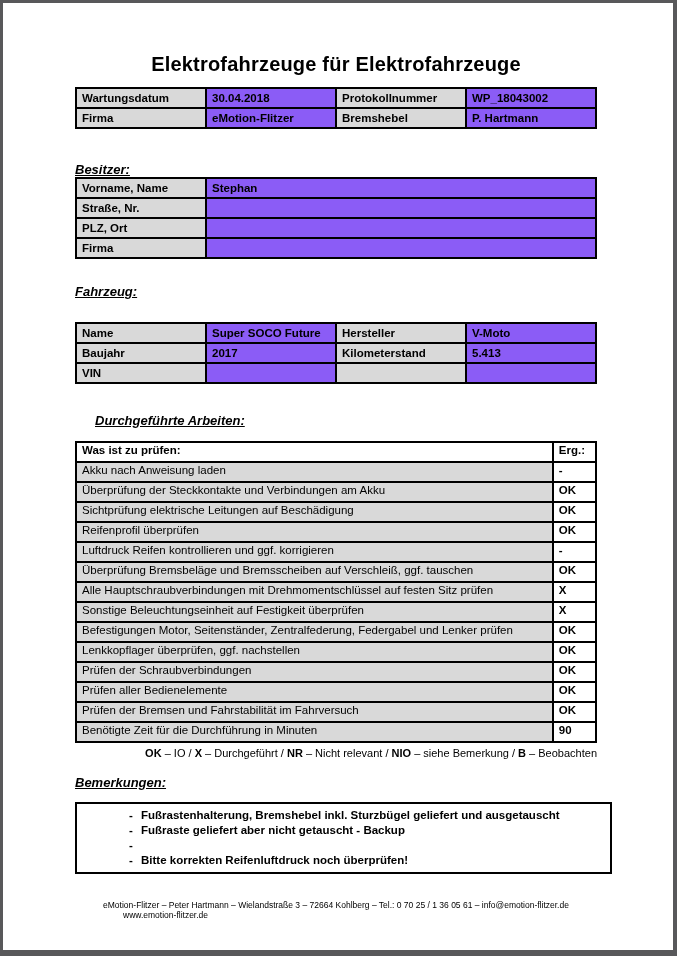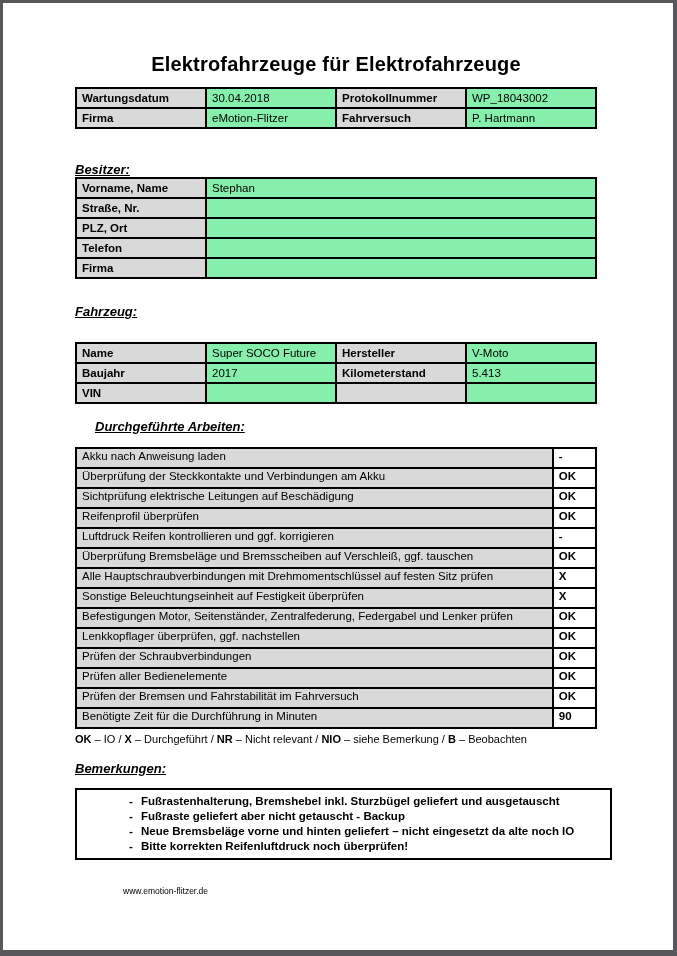--- a/index.html
+++ b/index.html
@@ -32,47 +32,47 @@
   table.tbl td {
     border: 2px solid #000000;
     font-size: 11.5px;
     padding: 0 5px;
     height: 20px;
     box-sizing: border-box;
     overflow: hidden;
     white-space: nowrap;
   }
   td.lbl { background: #d9d9d9; font-weight: bold; }
-  td.val { background: #86efac; font-weight: normal; }
+  td.val { background: #8b5cf6; font-weight: bold; }
   .header-tbl { margin-top: 11px; }
   .heading {
     font-size: 13px;
     font-weight: bold;
     text-decoration: underline;
     font-style: italic;
   }
   .h-owner   { margin-top: 33px; }
   .owner-tbl { }
   .h-vehicle   { margin-top: 25px; }
   .vehicle-tbl { margin-top: 23px; }
-  .h-work   { margin-top: 15px; padding-left: 20px; }
+  .h-work   { margin-top: 29px; padding-left: 20px; }
   .work-tbl { margin-top: 13px; }
   .work-tbl td {
     height: 17px;
     line-height: 14px;
     padding: 1px 5px;
     vertical-align: top;
     white-space: normal;
   }
   .work-tbl .work-head td { background: #ffffff; font-weight: bold; }
   .work-tbl td.task { background: #d9d9d9; font-weight: normal; }
   .work-tbl td.res  { background: #ffffff; font-weight: bold; }
   .legend {
     margin-top: 4px;
-    text-align: left;
+    text-align: right;
     font-size: 11px;
     line-height: 13px;
   }
   .legend b { font-weight: bold; }
   .h-remarks { margin-top: 15px; }
   .remarks-box {
     margin-top: 12px;
     width: 537px;
     box-sizing: border-box;
     border: 2px solid #000000;
@@ -111,21 +111,21 @@
       <tbody>
           <tr>
         <td class="lbl">Wartungsdatum</td>
         <td class="val">30.04.2018</td>
         <td class="lbl">Protokollnummer</td>
         <td class="val">WP_18043002</td>
       </tr>
       <tr>
         <td class="lbl">Firma</td>
         <td class="val">eMotion-Flitzer</td>
-        <td class="lbl">Fahrversuch</td>
+        <td class="lbl">Bremshebel</td>
         <td class="val">P. Hartmann</td>
       </tr>
     </tbody>
       </table>
 
     <div class="heading h-owner">Besitzer:</div>
 
     <table class="tbl owner-tbl">
       <colgroup>
           <col style="width:130px">
@@ -135,24 +135,20 @@
           <tr>
         <td class="lbl">Vorname, Name</td>
         <td class="val">Stephan</td>
       </tr>
       <tr>
         <td class="lbl">Straße, Nr.</td>
         <td class="val"></td>
       </tr>
       <tr>
         <td class="lbl">PLZ, Ort</td>
-        <td class="val"></td>
-      </tr>
-      <tr>
-        <td class="lbl">Telefon</td>
         <td class="val"></td>
       </tr>
       <tr>
         <td class="lbl">Firma</td>
         <td class="val"></td>
       </tr>
     </tbody>
       </table>
 
     <div class="heading h-vehicle">Fahrzeug:</div>
@@ -187,20 +183,24 @@
       </table>
 
     <div class="heading h-work">Durchgeführte Arbeiten:</div>
 
     <table class="tbl work-tbl">
       <colgroup>
           <col style="width:91.7%">
           <col style="width:8.3%">
         </colgroup>
       <tbody>
+          <tr class="work-head">
+        <td>Was ist zu prüfen:</td>
+        <td>Erg.:</td>
+      </tr>
       <tr>
         <td class="task">Akku nach Anweisung laden</td>
         <td class="res">-</td>
       </tr>
       <tr>
         <td class="task">Überprüfung der Steckkontakte und Verbindungen am Akku</td>
         <td class="res">OK</td>
       </tr>
       <tr>
         <td class="task">Sichtprüfung elektrische Leitungen auf Beschädigung</td>
@@ -263,26 +263,26 @@
       <div class="remark-item">
         <span class="dash">-</span>
         <span>Fußrastenhalterung, Bremshebel inkl. Sturzbügel geliefert und ausgetauscht</span>
       </div>
       <div class="remark-item">
         <span class="dash">-</span>
         <span>Fußraste geliefert aber nicht getauscht - Backup</span>
       </div>
       <div class="remark-item">
         <span class="dash">-</span>
-        <span>Neue Bremsbeläge vorne und hinten geliefert – nicht eingesetzt da alte noch IO</span>
       </div>
       <div class="remark-item">
         <span class="dash">-</span>
         <span>Bitte korrekten Reifenluftdruck noch überprüfen!</span>
       </div>
     </div>
 
     <div class="footer">
+      <div class="footer-line1">eMotion-Flitzer – Peter Hartmann – Wielandstraße 3 – 72664 Kohlberg – Tel.: 0 70 25 / 1 36 05 61 – info@emotion-flitzer.de</div>
       <div class="footer-line2">www.emotion-flitzer.de</div>
     </div>
 
   </div>
 </div>
 
 </body></html>

